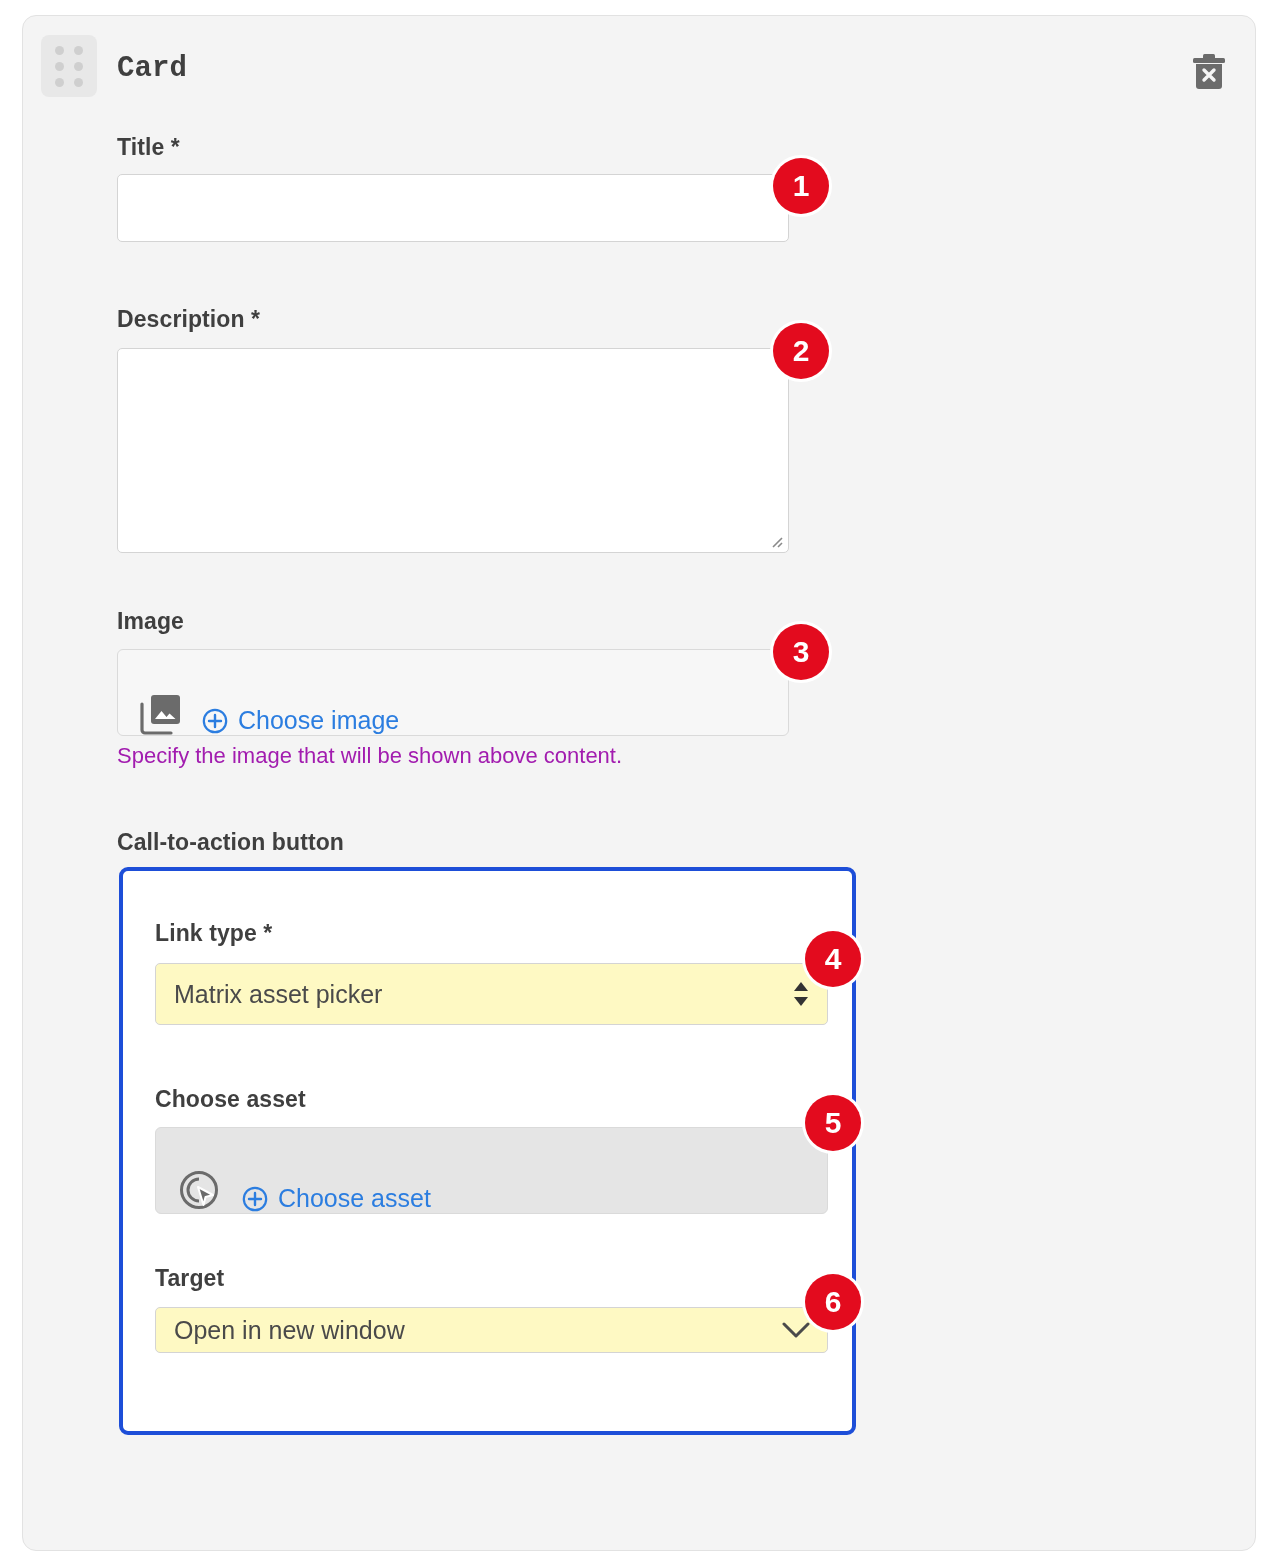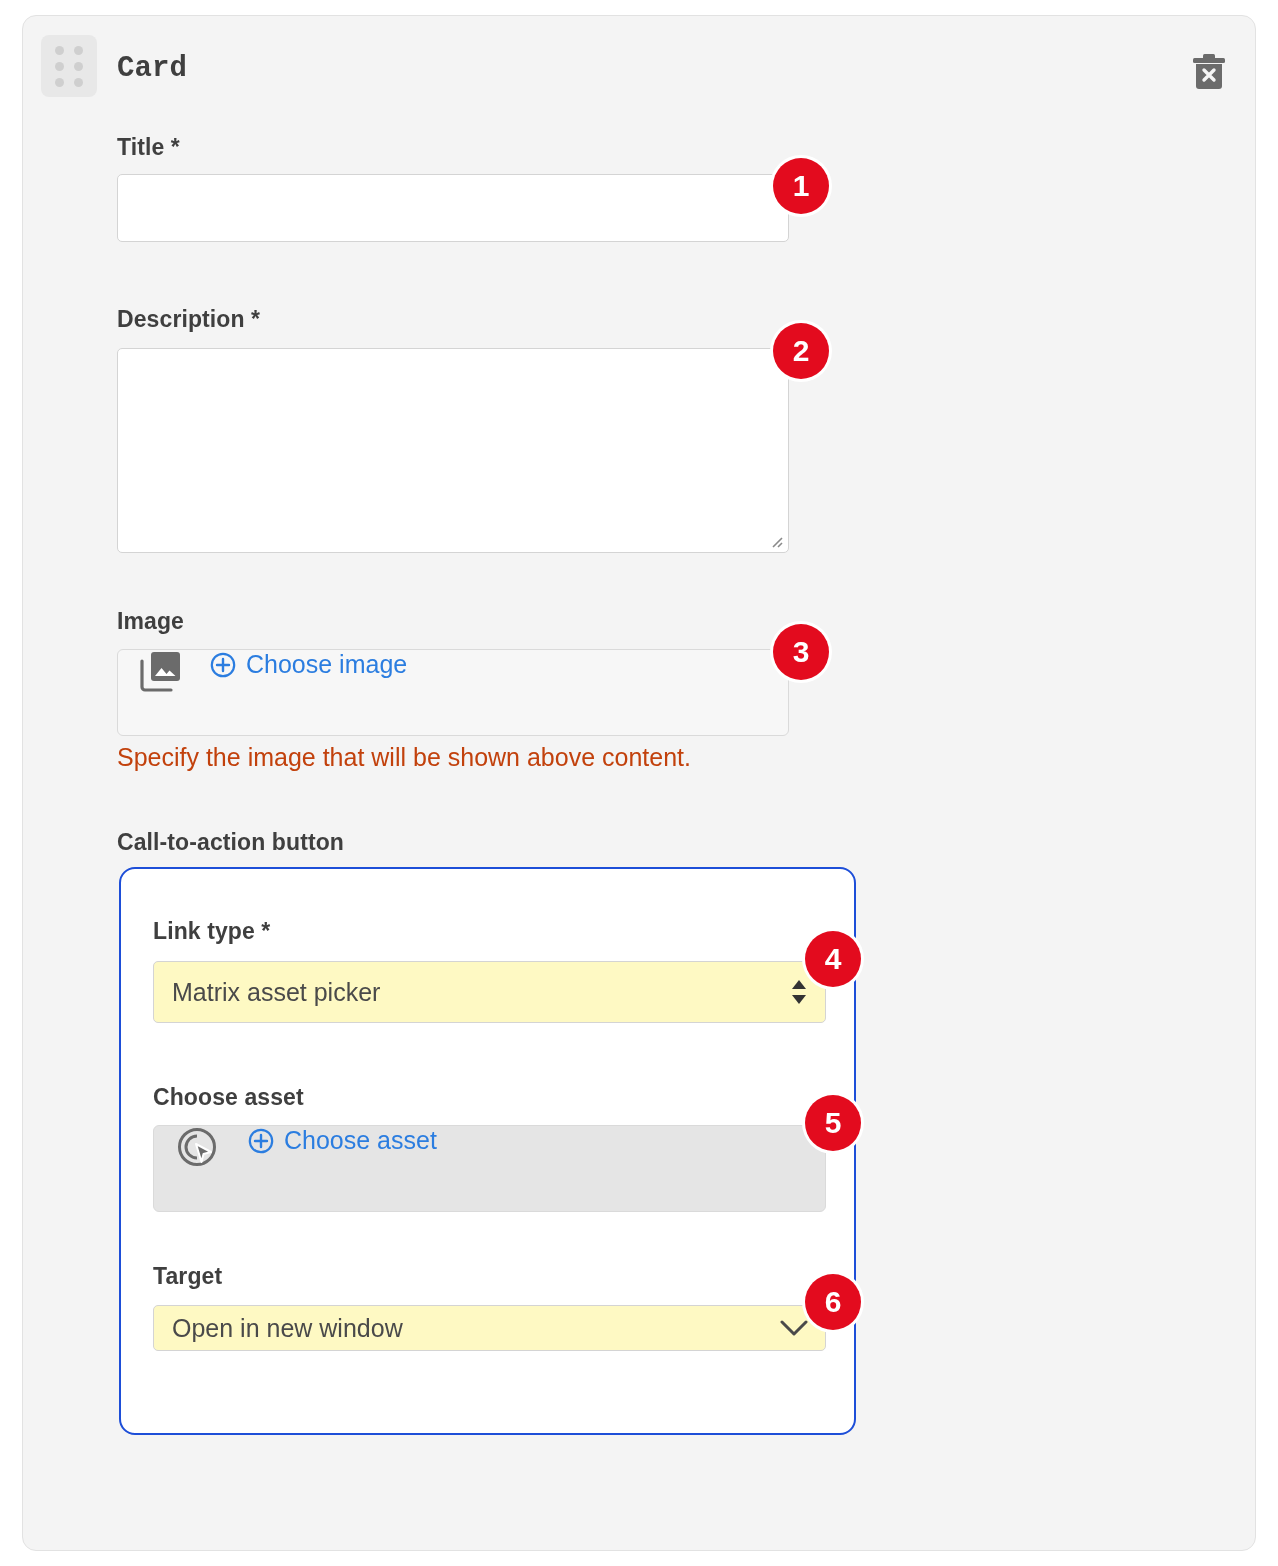--- a/index.html
+++ b/index.html
@@ -88,22 +88,22 @@
   }
 
   
   .field-label {
     font-size: 23px;
     font-weight: bold;
     color: #3f3f3f;
     letter-spacing: .1px;
   }
   .help-text {
-    font-size: 25px;
-    color: #c2410c;
+    font-size: 22px;
+    color: #a21caf;
   }
 
   .text-input {
     width: 100%;
     height: 100%;
     box-sizing: border-box;
     background: #ffffff;
     border: 1px solid #d4d4d4;
     border-radius: 5px;
     font-family: "Liberation Sans", sans-serif;
@@ -125,23 +125,23 @@
     pointer-events: none;
   }
 
   
   .chooser {
     box-sizing: border-box;
     background: #f7f7f7;
     border: 1px solid #dadada;
     border-radius: 6px;
     display: flex;
-    align-items: flex-start;
+    align-items: flex-end;
     padding-left: 22px;
-    gap: 28px;
+    gap: 20px;
     cursor: pointer;
   }
   .chooser-link {
     display: flex;
     align-items: center;
     gap: 10px;
     color: #2b7de0;
     font-size: 25px;
     cursor: pointer;
   }
@@ -174,22 +174,22 @@
   }
 
   
   .cta-panel {
     position: absolute;
     left: 96px;
     top: 851px;
     width: 737px;
     height: 568px;
     background: #ffffff;
-    border: 2px solid #1d4ed8;
-    border-radius: 16px;
+    border: 4px solid #1d4ed8;
+    border-radius: 9px;
     box-sizing: border-box;
   }
 
   
   .badge {
     position: absolute;
     width: 56px;
     height: 56px;
     border-radius: 50%;
     background: #e30b1e;

